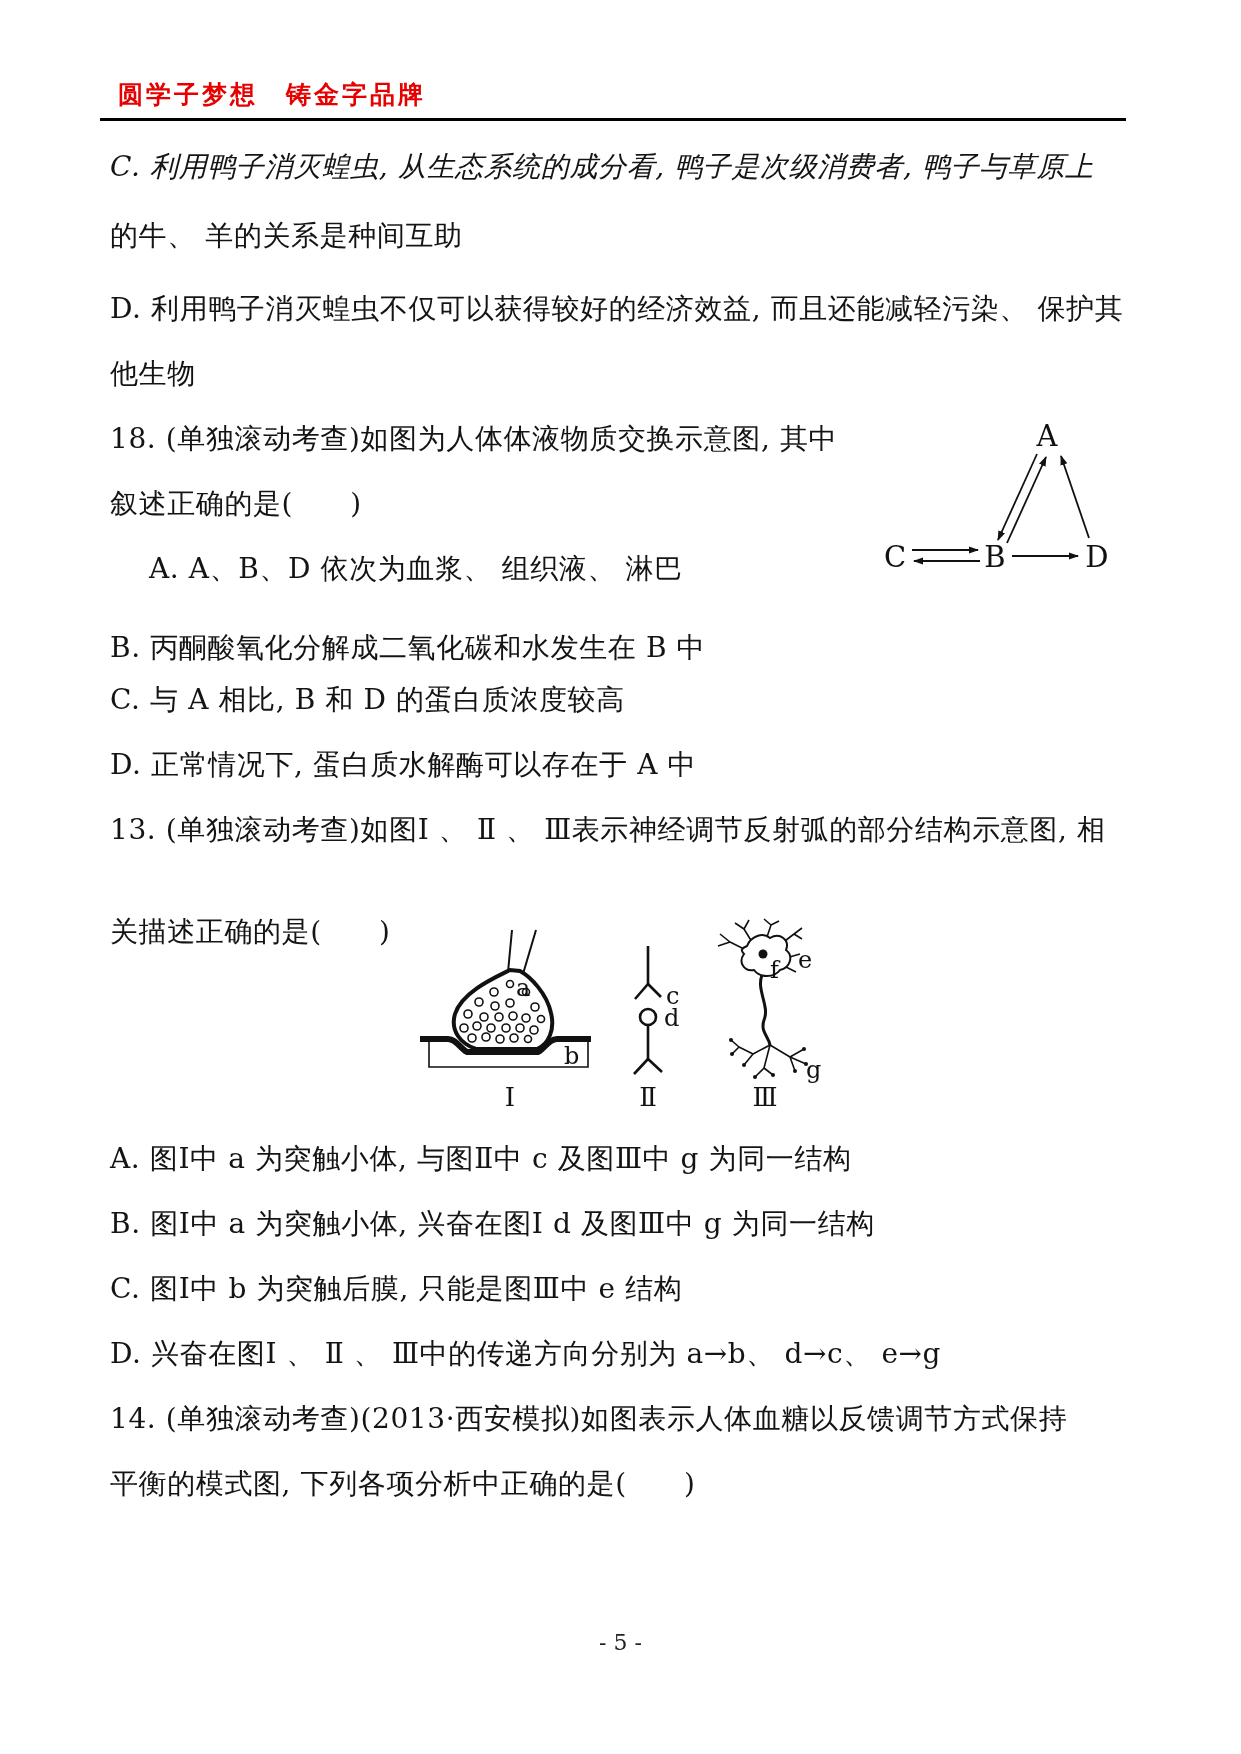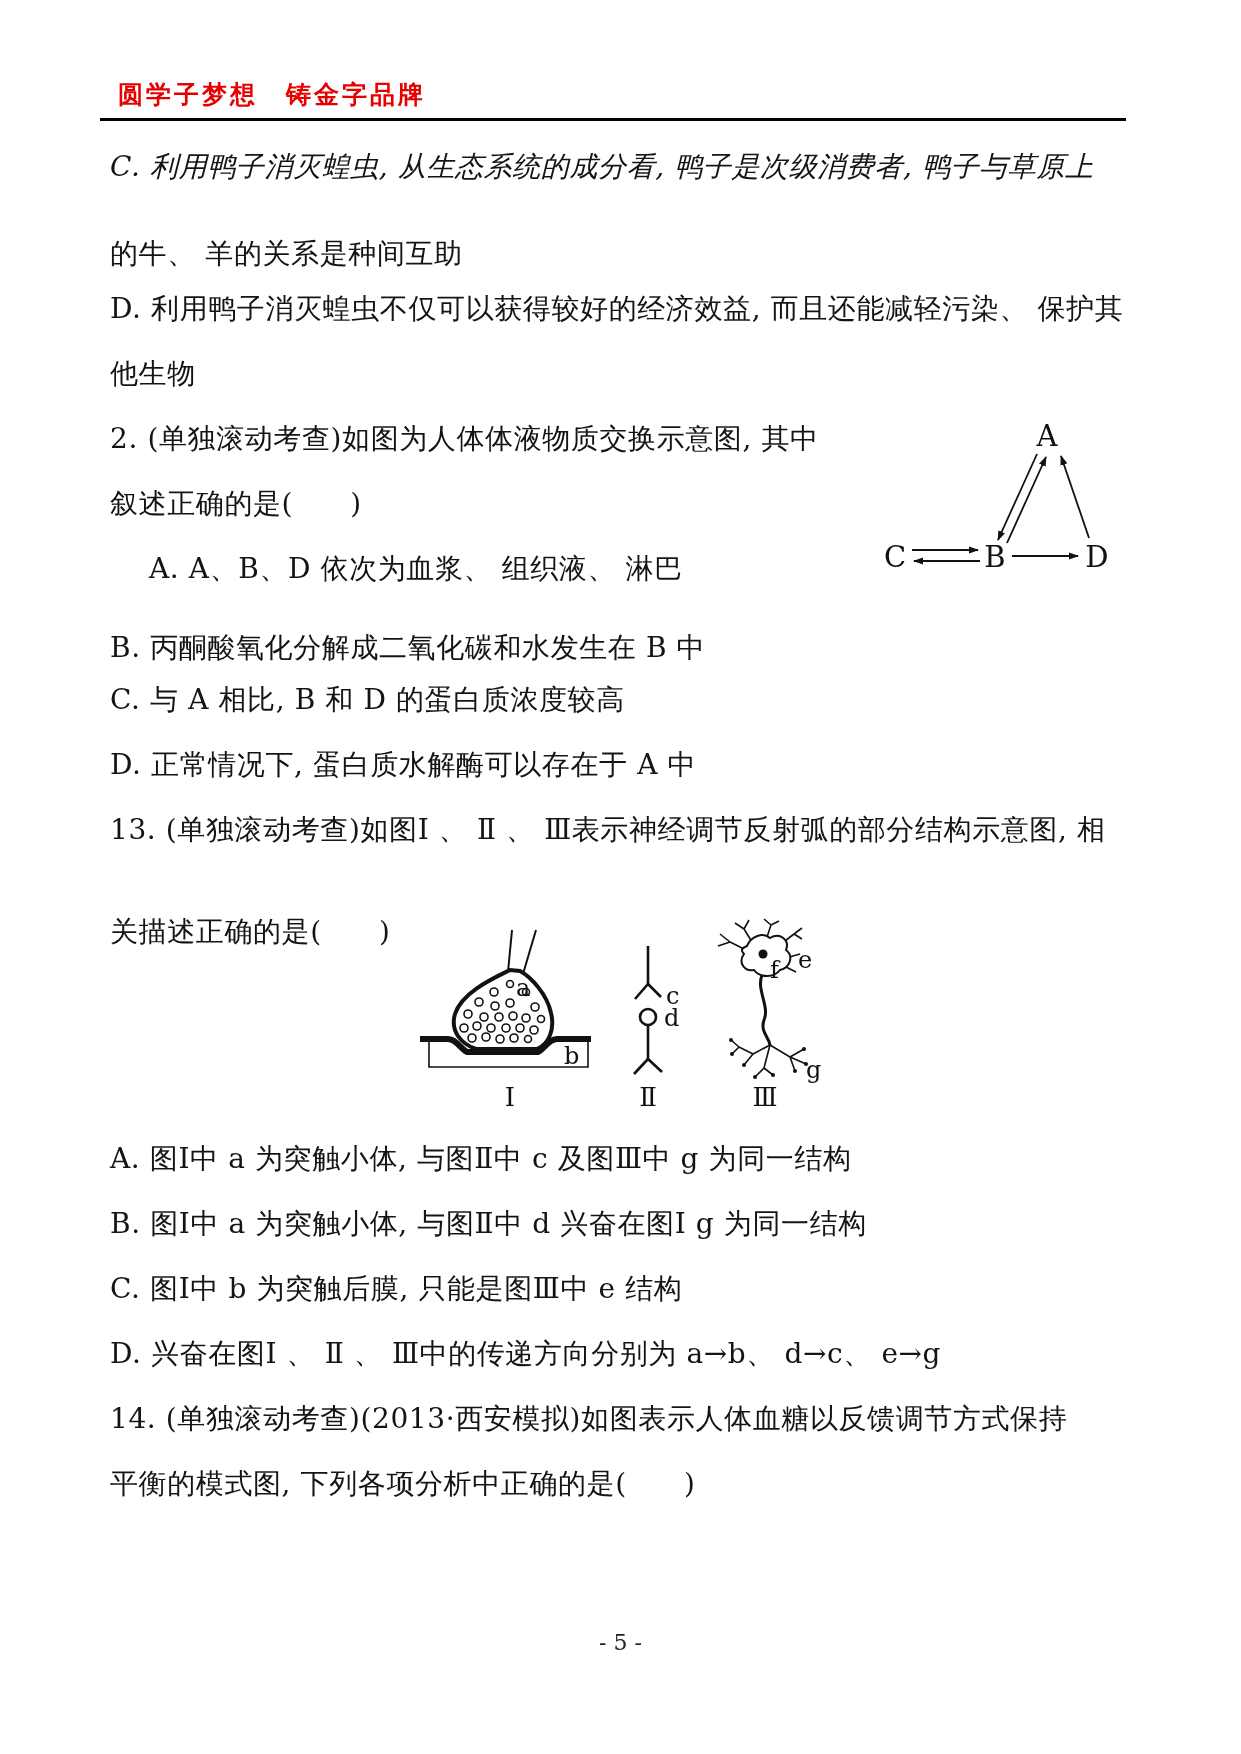--- a/index.html
+++ b/index.html
@@ -52,25 +52,25 @@
 </style>
 </head>
 <body>
 
 <div class="page">
 
   <div class="brand">圆学子梦想　铸金字品牌</div>
   <div class="rule"></div>
 
   <div class="tline" style="top:149px;font-style:italic;">C. 利用鸭子消灭蝗虫, 从生态系统的成分看, 鸭子是次级消费者, 鸭子与草原上</div>
-  <div class="tline" style="top:236px;">的牛、 羊的关系是种间互助</div>
+  <div class="tline" style="top:218px;">的牛、 羊的关系是种间互助</div>
   <div class="tline" style="top:291px;">D. 利用鸭子消灭蝗虫不仅可以获得较好的经济效益, 而且还能减轻污染、 保护其</div>
   <div class="tline" style="top:356px;">他生物</div>
 
-  <div class="tline" style="top:421px;">2. (单独滚动考查)如图为人体体液物质交换示意图, 其中</div>
+  <div class="tline" style="top:421px;">18. (单独滚动考查)如图为人体体液物质交换示意图, 其中</div>
   <div class="tline" style="top:486px;">叙述正确的是(　　)</div>
 
   <svg class="diag" style="left:876px; top:414px;" width="246" height="170" viewBox="0 0 246 170">
     <defs>
       <marker id="ah" markerWidth="11" markerHeight="9" refX="9" refY="4" orient="auto" markerUnits="userSpaceOnUse">
         <polygon points="0,0.4 10,4 0,7.6" fill="#111"></polygon>
       </marker>
     </defs>
 
     <line x1="36" y1="136" x2="102" y2="136" stroke="#111" stroke-width="2" marker-end="url(#ah)"></line>
@@ -185,21 +185,21 @@
           <circle cx="375" cy="157" r="2"></circle>
       </g>
       <text x="400" y="50" font-size="24">e</text>
       <text x="372" y="60" font-size="24">f</text>
       <text x="408" y="160" font-size="24">g</text>
       <text x="367" y="188" font-size="26" text-anchor="middle">Ⅲ</text>
     </g>
   </svg>
 
   <div class="tline" style="top:1141px;">A. 图Ⅰ中 a 为突触小体, 与图Ⅱ中 c 及图Ⅲ中 g 为同一结构</div>
-  <div class="tline" style="top:1206px;">B. 图Ⅰ中 a 为突触小体, 与图Ⅱ中 d 兴奋在图Ⅰ g 为同一结构</div>
+  <div class="tline" style="top:1206px;">B. 图Ⅰ中 a 为突触小体, 兴奋在图Ⅰ d 及图Ⅲ中 g 为同一结构</div>
   <div class="tline" style="top:1271px;">C. 图Ⅰ中 b 为突触后膜, 只能是图Ⅲ中 e 结构</div>
   <div class="tline" style="top:1336px;">D. 兴奋在图Ⅰ 、 Ⅱ 、 Ⅲ中的传递方向分别为 a→b、 d→c、 e→g</div>
 
   <div class="tline" style="top:1401px;text-align:right;">14. (单独滚动考查)(2013·西安模拟)如图表示人体血糖以反馈调节方式保持</div>
   <div class="tline" style="top:1466px;">平衡的模式图, 下列各项分析中正确的是(　　)</div>
 
   <div class="pagenum">- 5 -</div>
 
 </div>
 

